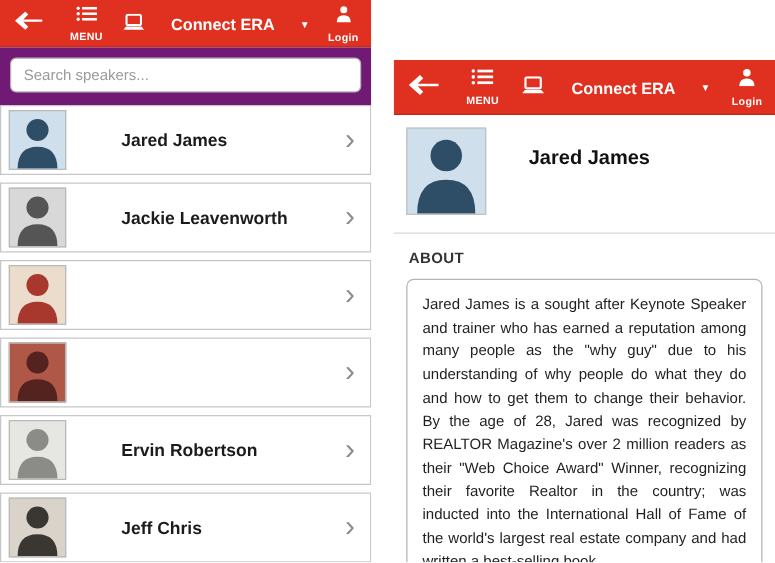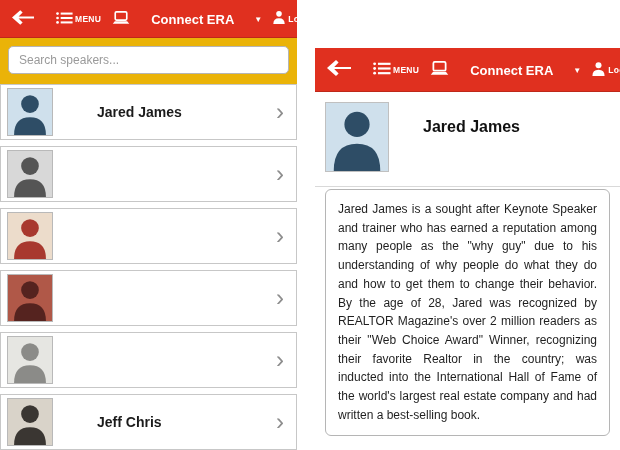--- a/index.html
+++ b/index.html
@@ -13,29 +13,29 @@
   .screen-left  { left:0;   top:0;  width:297px; height:450px; }
   .screen-right { left:315px; top:48px; width:305px; height:402px; }
 
   
   .appbar { display:flex; align-items:stretch; background:var(--red); color:#fff;
             box-shadow:inset 0 -1px 0 rgba(0,0,0,.15); }
   .screen-left  .appbar { height:38px; }
   .screen-right .appbar { height:44px; }
 
   .back-btn { display:flex; align-items:center; padding:0 12px; cursor:pointer; }
-  .bar-btn  { display:flex; flex-direction:row; align-items:center; justify-content:center;
+  .bar-btn  { display:flex; flex-direction:column; align-items:center; justify-content:center;
               gap:2px; padding:0 10px; cursor:pointer; }
   .bar-label { font-size:8.5px; font-weight:700; letter-spacing:.3px; }
   .title-group { flex:1; display:flex; align-items:center; justify-content:center; gap:20px;
                  font-weight:700; font-size:13px; cursor:pointer; white-space:nowrap; }
   .caret { font-size:8px; line-height:1; padding-top:2px; }
 
   
-  .search-wrap { padding:8px 8px 10px 8px; background:#eab308; }
+  .search-wrap { padding:8px 8px 10px 8px; background:#701a75; }
   .search-input { width:100%; height:28px; border:1px solid #b5b5b5; border-radius:5px;
                   padding:0 10px; font-size:12px; font-family:inherit; color:#333; outline:none; }
   .search-input::placeholder { color:#9a9a9a; }
 
   
   .speaker-list { padding:0; }
   .speaker-row { display:flex; align-items:center; height:56px; background:#fff;
                  border:1px solid #c7c7c7; margin-bottom:6px; cursor:pointer; }
   .row-avatar { width:46px; height:48px; margin-left:6px; border:1px solid #b9b9b9;
                 overflow:hidden; flex:0 0 auto; display:block; }
@@ -122,20 +122,21 @@
         <span class="row-chevron">›</span>
       </div>
 
       <div class="speaker-row">
         <span class="row-avatar" style="background:#d8d8d8;color:#555555">
           <svg viewBox="0 0 48 52">
               <circle cx="24" cy="17" r="10" fill="currentColor"></circle>
               <path d="M6 52 Q6 32 24 32 Q42 32 42 52 Z" fill="currentColor"></path>
             </svg>
         </span>
+        <span class="row-name">Jackie Leavenworth</span>
         <span class="row-chevron">›</span>
       </div>
 
       <div class="speaker-row">
         <span class="row-avatar" style="background:#ecdccb;color:#a8382e">
           <svg viewBox="0 0 48 52">
               <circle cx="24" cy="17" r="10" fill="currentColor"></circle>
               <path d="M6 52 Q6 32 24 32 Q42 32 42 52 Z" fill="currentColor"></path>
             </svg>
         </span>
@@ -152,20 +153,21 @@
         <span class="row-chevron">›</span>
       </div>
 
       <div class="speaker-row">
         <span class="row-avatar" style="background:#e6e6e2;color:#8b8b88">
           <svg viewBox="0 0 48 52">
               <circle cx="24" cy="17" r="10" fill="currentColor"></circle>
               <path d="M6 52 Q6 32 24 32 Q42 32 42 52 Z" fill="currentColor"></path>
             </svg>
         </span>
+        <span class="row-name">Ervin Robertson</span>
         <span class="row-chevron">›</span>
       </div>
 
       <div class="speaker-row">
         <span class="row-avatar" style="background:#d9d3c9;color:#3a3632">
           <svg viewBox="0 0 48 52">
               <circle cx="24" cy="17" r="10" fill="currentColor"></circle>
               <path d="M6 52 Q6 32 24 32 Q42 32 42 52 Z" fill="currentColor"></path>
             </svg>
         </span>
@@ -225,19 +227,20 @@
         <svg viewBox="0 0 64 70">
             <circle cx="32" cy="22" r="13" fill="currentColor"></circle>
             <path d="M8 70 Q8 42 32 42 Q56 42 56 70 Z" fill="currentColor"></path>
           </svg>
       </span>
       <h1 class="detail-name">Jared James</h1>
     </div>
 
     <div class="divider"></div>
 
+    <div class="about-label">ABOUT</div>
 
     <div class="about-box">
       <p class="about-text">Jared James is a sought after Keynote Speaker and trainer who has earned a reputation among many people as the "why guy" due to his understanding of why people do what they do and how to get them to change their behavior. By the age of 28, Jared was recognized by REALTOR Magazine's over 2 million readers as their "Web Choice Award" Winner, recognizing their favorite Realtor in the country; was inducted into the International Hall of Fame of the world's largest real estate company and had written a best-selling book.</p>
     </div>
 
   </div>
 </div>
 
 </body></html>

